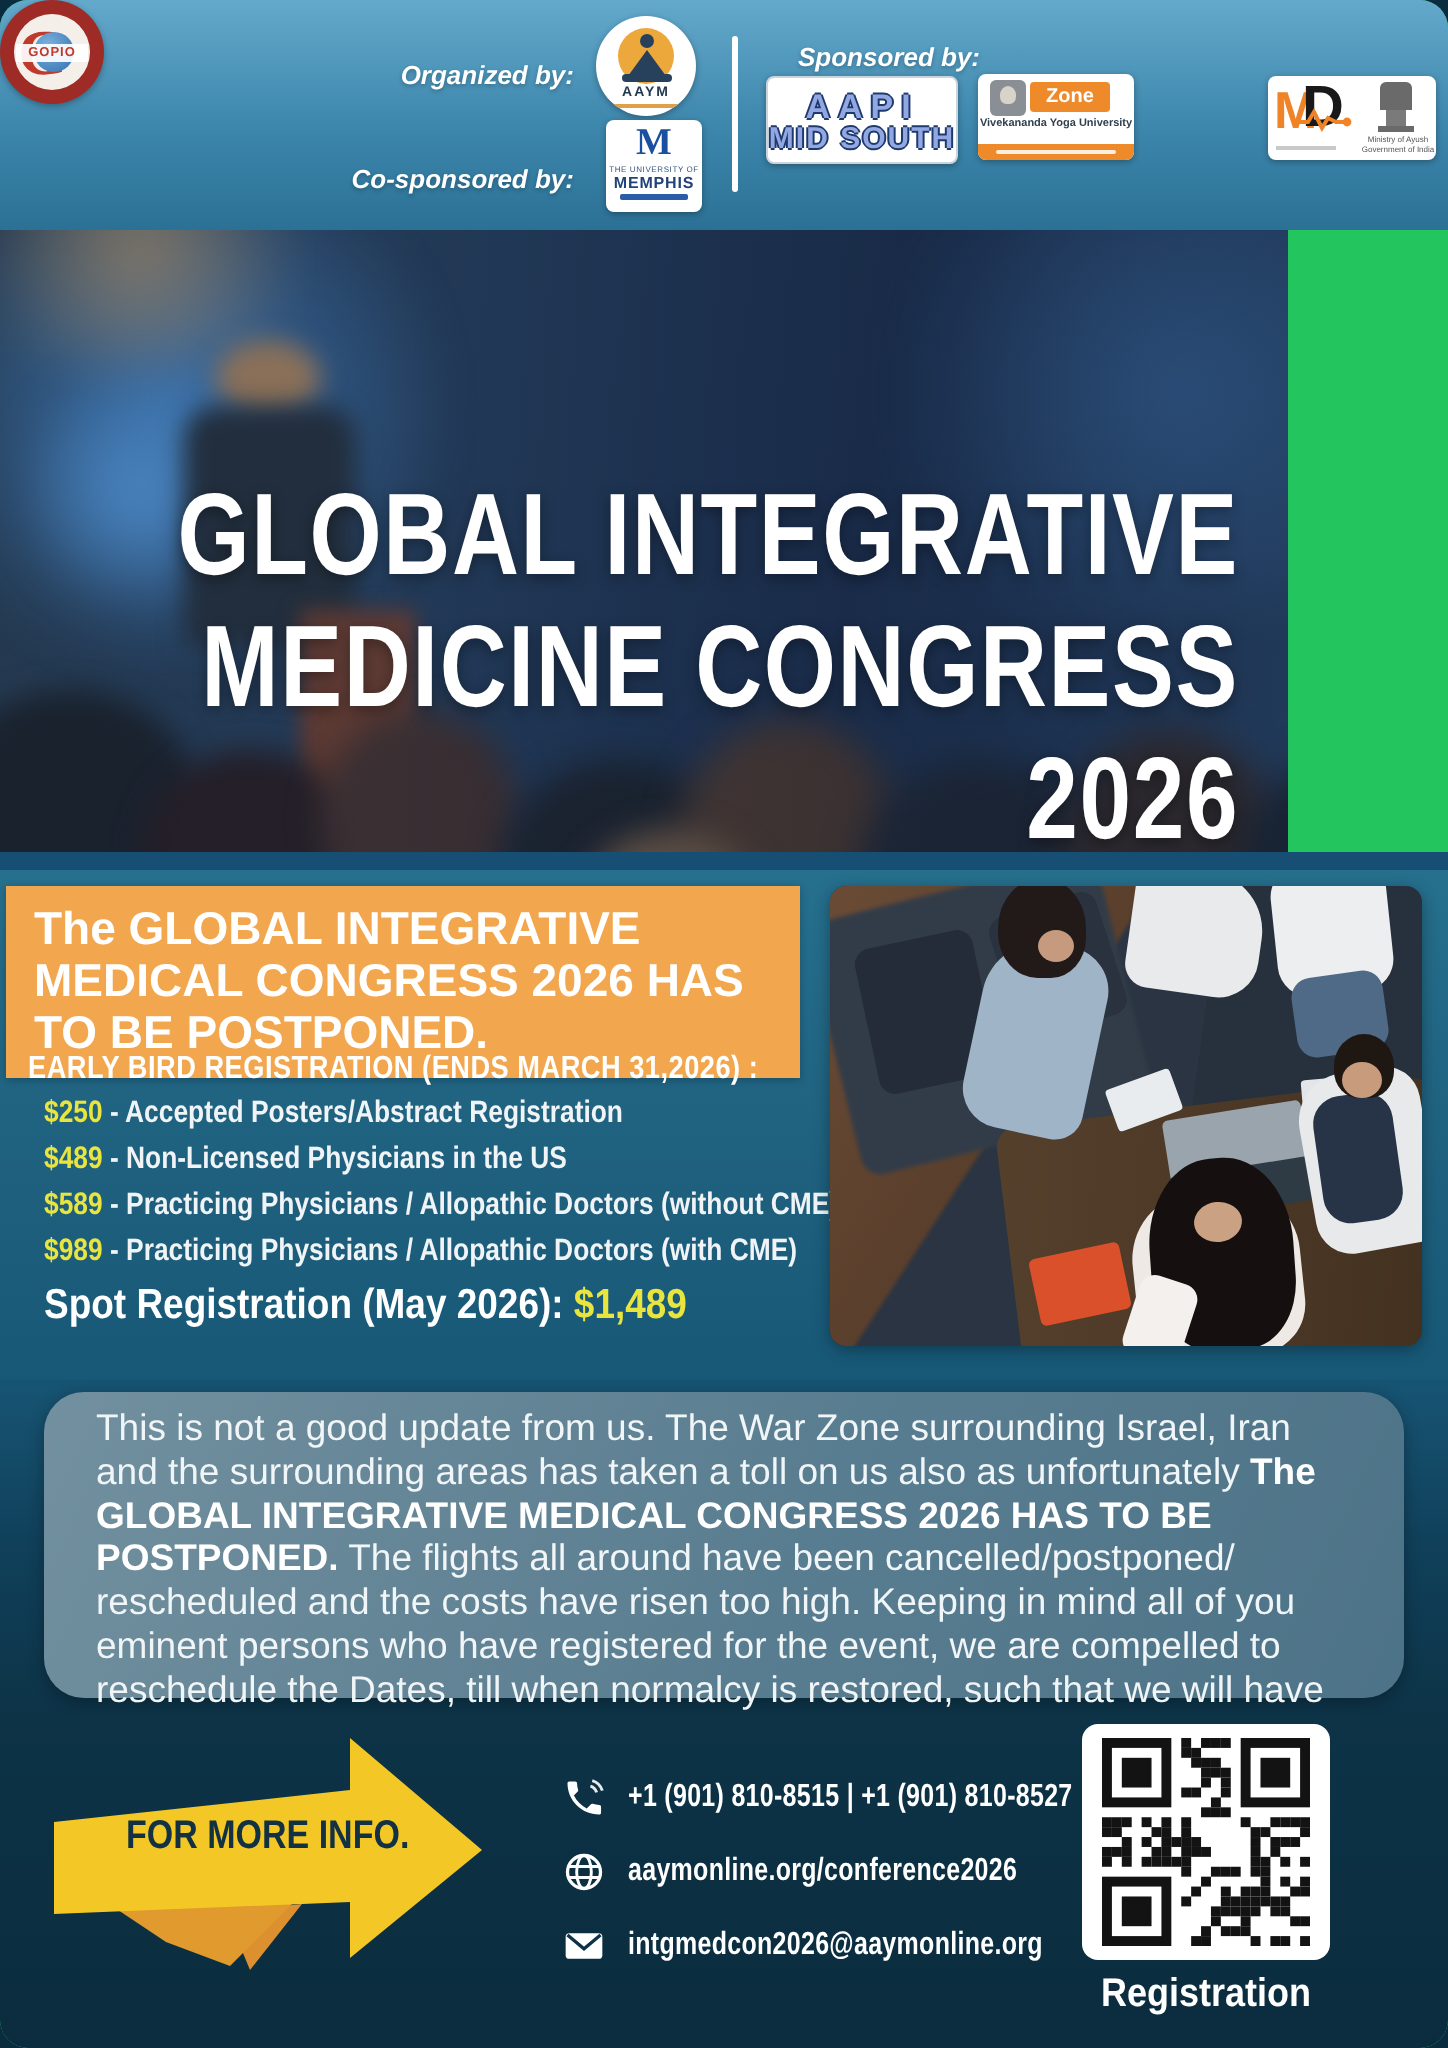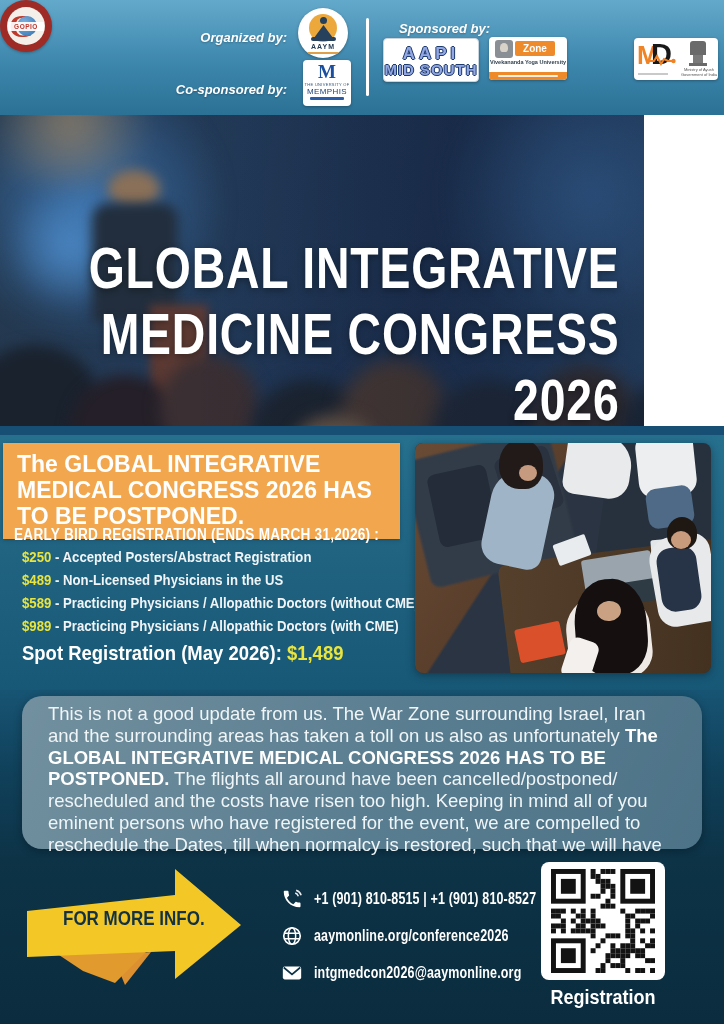--- a/index.html
+++ b/index.html
@@ -1,18 +1,18 @@
 <!DOCTYPE html>
 <html><head>
 <meta charset="utf-8">
 <style>
   * { margin:0; padding:0; box-sizing:border-box; }
   html,body { width:724px; background:#0b2c3e; }
   body { font-family:"Liberation Sans", sans-serif; }
-  .poster { position:relative; width:724px; height:1024px; overflow:hidden; background:#ffffff; }
+  .poster { position:relative; width:724px; height:1024px; overflow:hidden; background:#22c55e;border-radius:14px; }
 
   
   .top-band { position:absolute; left:0; top:0; width:724px; height:115px;
     background:linear-gradient(180deg,#63a9cb 0%,#3d86ac 55%,#2b7195 100%); }
   .spon-label { position:absolute; color:#fff; font-style:italic; font-weight:700; font-size:13px; text-shadow:0 1px 2px rgba(0,0,0,.25); }
   .divider { position:absolute; left:366px; top:18px; width:3px; height:78px; background:#fff; border-radius:2px; }
 
   .logo-box { position:absolute; background:#fff; border-radius:4px; box-shadow:0 1px 3px rgba(0,0,0,.3); overflow:hidden; }
 
   
@@ -21,21 +21,21 @@
   .aaym .med-head { position:absolute; left:22px; top:9px; width:7px; height:7px; border-radius:50%; background:#27405c; }
   .aaym .med-body { position:absolute; left:16px; top:17px; width:19px; height:13px; background:#27405c; border-radius:9px 9px 3px 3px; clip-path:polygon(50% 0,100% 100%,0 100%); }
   .aaym .med-base { position:absolute; left:13px; top:29px; width:25px; height:4px; background:#27405c; border-radius:2px; }
   .aaym .txt { position:absolute; left:0; top:35px; width:50px; text-align:center; font-weight:700; font-size:7px; color:#233a52; letter-spacing:1px; }
   .aaym .tag { position:absolute; left:8px; top:44px; width:34px; height:2px; background:#e0a04a; border-radius:1px; }
 
   
   .memphis { left:303px; top:60px; width:48px; height:46px; }
   .memphis .m { width:100%; text-align:center; margin-top:2px; font-weight:700; font-size:19px; color:#1b4fa0; line-height:20px; font-family:"Liberation Serif",serif; }
   .memphis .l1 { width:100%; text-align:center; font-size:4px; color:#33547c; letter-spacing:.3px; }
-  .memphis .l2 { width:100%; text-align:center; font-size:8px; font-weight:400; color:#22437a; letter-spacing:.4px; }
+  .memphis .l2 { width:100%; text-align:center; font-size:8px; font-weight:700; color:#22437a; letter-spacing:.4px; }
   .memphis .bar { margin:1px auto 0; width:34px; height:3px; background:#2b5ca8; border-radius:1px; }
 
   
   .aapi { left:383px; top:38px; width:96px; height:44px; border:1px solid #c9d4dd; display:flex; flex-direction:column; justify-content:center; }
   .aapi .l1 { text-align:center; font-weight:700; font-size:17px; letter-spacing:4px; color:#93a8e2; text-shadow:-1px 0 #1d3a6e,1px 0 #1d3a6e,0 -1px #1d3a6e,0 1px #1d3a6e; line-height:18px; }
   .aapi .l2 { text-align:center; font-weight:700; font-size:15px; letter-spacing:1px; color:#93a8e2; text-shadow:-1px 0 #1d3a6e,1px 0 #1d3a6e,0 -1px #1d3a6e,0 1px #1d3a6e; line-height:13px; }
 
   
   .vayu { left:489px; top:37px; width:78px; height:43px; }
   .vayu .portrait { position:absolute; left:6px; top:3px; width:18px; height:18px; background:#8a8f96; border-radius:3px; }

